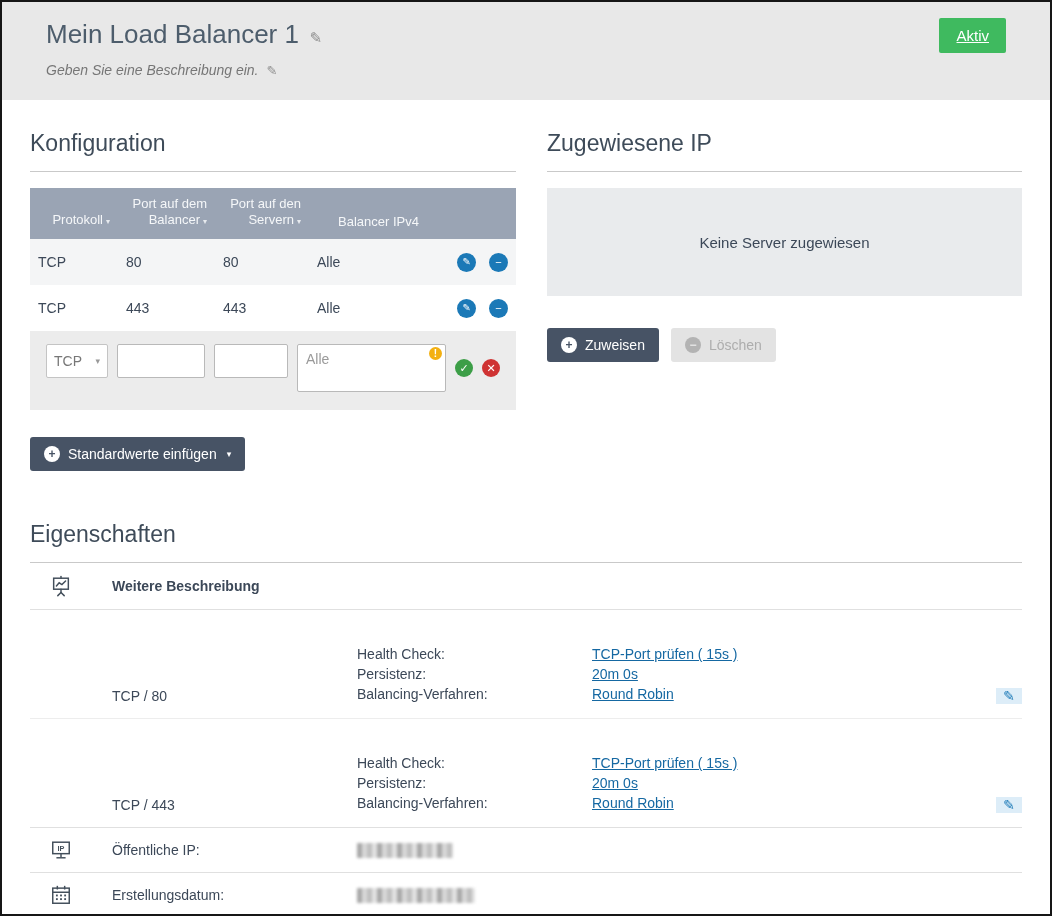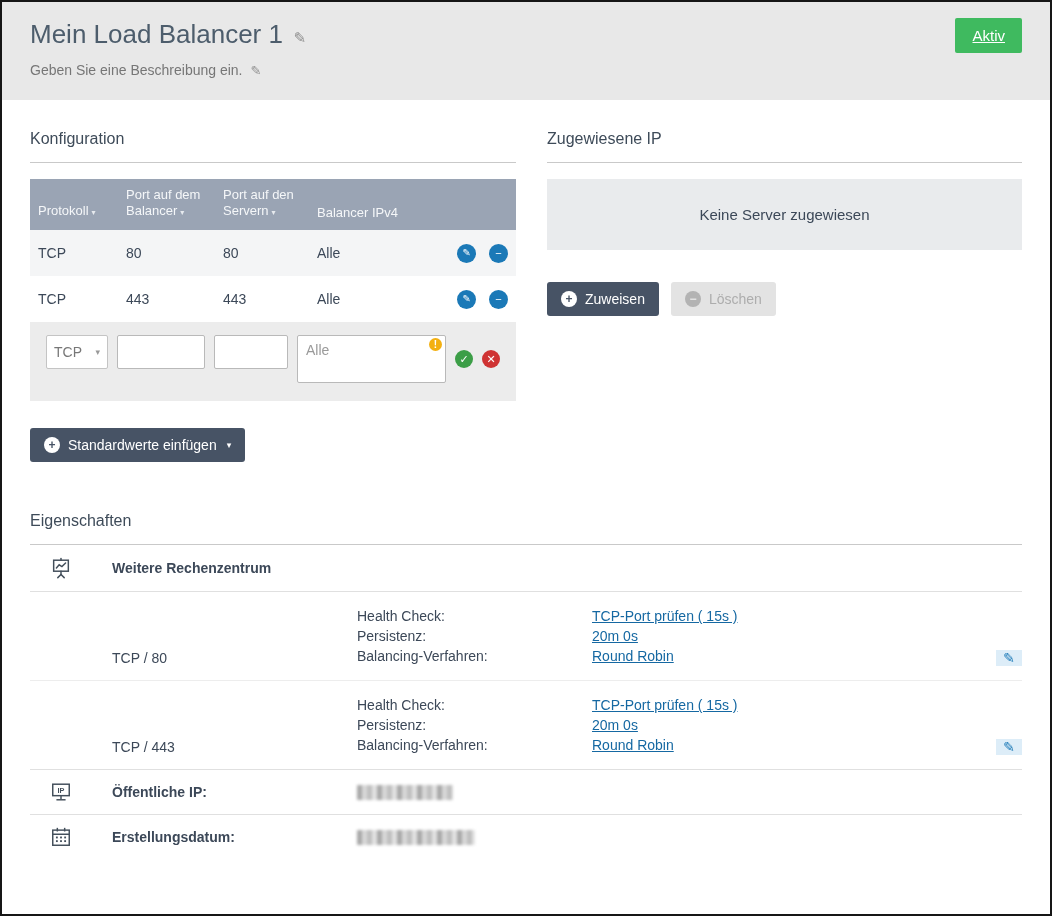--- a/index.html
+++ b/index.html
@@ -8,38 +8,38 @@
     --dark-button:#475365;
     --link:#1568a2;
     --edit-blue:#1b79b7;
     --edit-cell-bg:#ddedf8;
   }
   *{box-sizing:border-box;}
   body{margin:0;background:#fff;font-family:"Liberation Sans","DejaVu Sans",sans-serif;color:#3c4858;}
   .page{width:1052px;height:916px;border:2px solid #161616;background:#fff;overflow:hidden;}
 
   
-  .header{background:#e8e8e8;padding:16px 28px 22px;}
+  .header{background:#e8e8e8;padding:16px 44px 22px;}
   .header-top{display:flex;justify-content:space-between;align-items:flex-start;}
   .page-title{font-size:26px;color:#4d5d6c;line-height:32px;}
   .edit-pencil{color:#8f8f8f;font-size:15px;margin-left:6px;cursor:pointer;}
   .edit-pencil.small{font-size:13px;margin-left:4px;}
-  .description{margin-top:9px;color:#767676;font-size:14px;}
+  .description{margin-top:9px;font-style:italic;color:#767676;font-size:14px;}
   .status-btn{background:var(--accent-green);color:#fff;font-size:15px;padding:9px 17px;border:none;border-radius:2px;cursor:pointer;font-family:inherit;text-decoration:underline;}
 
   
   .main{padding:24px 28px 0;}
   .columns{display:flex;gap:31px;}
   .col-left{flex:0 0 486px;width:486px;}
   .col-right{flex:1;min-width:0;}
-  h2.section{font-size:16px;font-weight:400;color:#3e4b59;margin:0;padding:6px 0 14px;border-bottom:1px solid #c9c9c9;}
+  h2.section{font-size:23px;font-weight:400;color:#3e4b59;margin:0;padding:6px 0 14px;border-bottom:1px solid #c9c9c9;}
 
   
   .table{width:100%;border-collapse:collapse;margin-top:16px;table-layout:fixed;}
-  .table thead th{background:var(--table-header);color:#f5f7f9;font-weight:400;font-size:13px;text-align:left;vertical-align:bottom;padding:8px 8px 9px;line-height:16px;}
+  .table thead th{background:var(--table-header);color:#f5f7f9;font-weight:400;font-size:13px;text-align:right;vertical-align:bottom;padding:8px 8px 9px;line-height:16px;}
   .w-prot{width:88px;} .w-pb{width:97px;} .w-ps{width:94px;} .w-al{width:118px;} .w-act{width:89px;}
   .caret{font-size:8px;margin-left:3px;opacity:.85;}
   .table tbody td{font-size:14px;color:#3c4858;padding:0 8px;height:46px;}
   .row-odd{background:#f4f5f6;}
   .actions-cell{text-align:right;white-space:nowrap;}
   .circle-icon{display:inline-flex;width:19px;height:19px;border-radius:50%;align-items:center;justify-content:center;color:#fff;font-size:11px;line-height:1;vertical-align:middle;cursor:pointer;}
   .circle-icon + .circle-icon{margin-left:9px;}
   .circle-blue{background:var(--edit-blue);}
   .circle-green{background:#3c9e47;}
   .circle-red{background:#cf3333;}
@@ -61,42 +61,42 @@
   .form-action + .form-action{margin-left:0;}
 
   .dark-btn{display:inline-flex;align-items:center;gap:8px;background:var(--dark-button);color:#fff;border:none;border-radius:3px;font-size:14px;padding:9px 14px;cursor:pointer;font-family:inherit;}
   .mt28{margin-top:27px;}
   .btn-plus{width:16px;height:16px;border-radius:50%;background:#fff;color:var(--dark-button);font-size:12px;font-weight:bold;display:inline-flex;align-items:center;justify-content:center;line-height:1;}
   .btn-caret{font-size:9px;margin-left:2px;}
   .disabled-btn{background:#e3e3e3;color:#adadad;cursor:default;}
   .disabled-btn .btn-plus{background:#b3b3b3;color:#e7e7e7;}
 
   
-  .empty-box{background:#e9ebed;height:71px;margin-top:16px;display:flex;align-items:center;justify-content:center;font-size:15px;color:#3c4858;}
+  .empty-box{background:#e9ebed;height:108px;margin-top:16px;display:flex;align-items:center;justify-content:center;font-size:15px;color:#3c4858;}
   .right-buttons{margin-top:32px;display:flex;gap:12px;}
 
   
   .props{margin-top:44px;}
   .prop-row{display:flex;align-items:center;border-bottom:1px solid #e0e0e0;}
   .icon-col{flex:0 0 82px;display:flex;align-items:center;}
   .icon-col svg{margin-left:20px;}
   .settings-row{padding:12px 0;}
   .settings-title{font-size:14px;font-weight:bold;color:#3c4858;}
   .rule-detail{display:flex;align-items:flex-end;padding:14px 0;border-bottom:1px solid #ededed;}
   .rule-detail.last{border-bottom:1px solid #e0e0e0;}
   .rd-spacer{flex:0 0 82px;}
   .rd-name{flex:0 0 245px;font-size:14px;padding-top:2px;}
   .rd-labels{flex:0 0 235px;font-size:14px;line-height:20px;}
-  .rd-values{flex:1;font-size:14px;line-height:20px;min-width:0;}
+  .rd-values{flex:1;font-size:14px;line-height:20px;min-width:0;margin-top:20px;}
   .rd-values a{display:block;color:var(--link);text-decoration:underline;width:max-content;}
   .edit-cell{flex:0 0 26px;background:var(--edit-cell-bg);display:flex;align-items:center;justify-content:center;cursor:pointer;}
   .pencil-blue{color:var(--edit-blue);font-size:14px;}
   .simple-row{padding:11px 0;min-height:44px;}
   .simple-row.last{border-bottom:none;}
-  .simple-label{flex:0 0 245px;font-size:14px;font-weight:bold;color:#3c4858;}
+  .simple-label{flex:0 0 245px;font-size:14px;font-weight:normal;color:#3c4858;}
   .simple-value{font-size:14px;color:#3c4858;}
   .blur-value{height:15px;border-radius:1px;filter:blur(1.6px);
     background-image:
       repeating-linear-gradient(90deg,#a8a8a8 0 5px,#d8d8d8 5px 10px,#bfbfbf 10px 15px,#e2e2e2 15px 20px),
       repeating-linear-gradient(0deg,rgba(255,255,255,.55) 0 4px,rgba(120,120,120,.35) 4px 8px);}
   .w-ip{width:96px;}
   .w-date{width:118px;}
 </style>
 </head>
 <body>
@@ -227,21 +227,21 @@
         <div class="icon-col">
           <svg viewBox="0 0 24 24" width="22" height="22" fill="none" stroke="#434f5b" stroke-width="1.6" stroke-linecap="round">
             <rect x="4" y="3.5" width="16" height="12"></rect>
             <polyline points="7,12 10,8.5 13,10.5 17,6.5"></polyline>
             <line x1="12" y1="1.5" x2="12" y2="3.5"></line>
             <line x1="12" y1="15.5" x2="12" y2="19"></line>
             <line x1="12" y1="19" x2="8.5" y2="22.5"></line>
             <line x1="12" y1="19" x2="15.5" y2="22.5"></line>
           </svg>
         </div>
-        <div class="settings-title">Weitere Rechenzentrum</div>
+        <div class="settings-title">Weitere Beschreibung</div>
       </div>
 
       <div class="rule-detail">
         <div class="rd-spacer"></div>
         <div class="rd-name">TCP / 80</div>
         <div class="rd-labels">
           <div>Health Check:</div>
           <div>Persistenz:</div>
           <div>Balancing-Verfahren:</div>
         </div>

